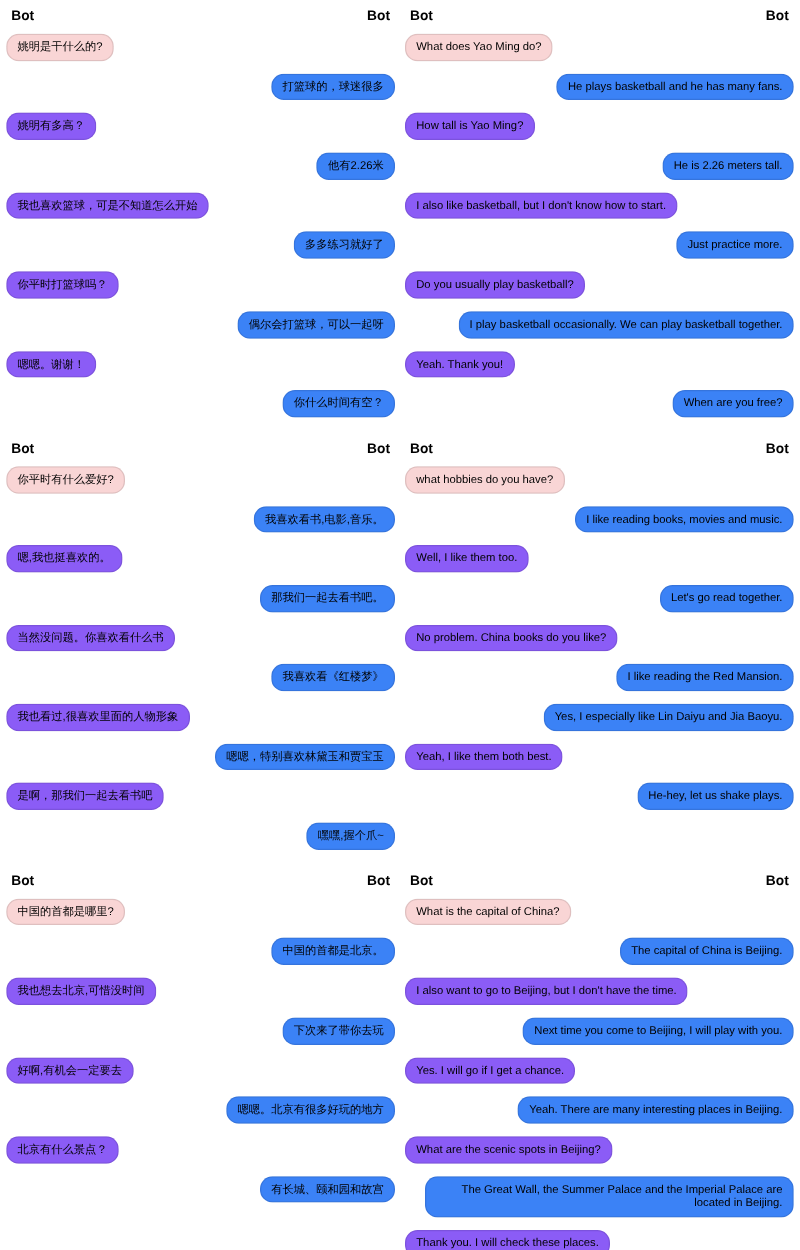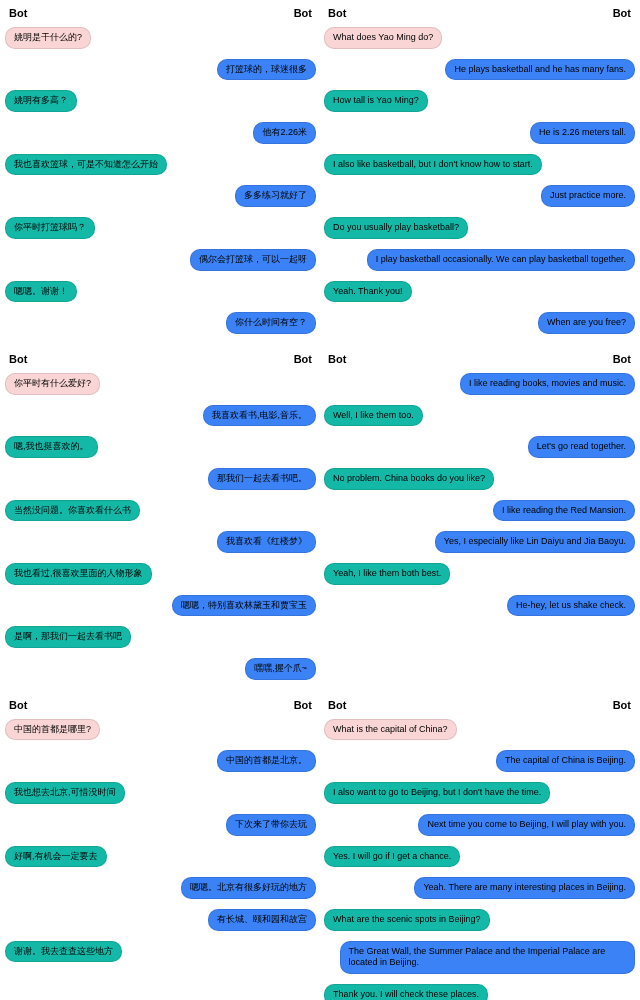--- a/index.html
+++ b/index.html
@@ -35,27 +35,28 @@
     margin-bottom: 3px;
   }
   .bubble {
     padding: 4px 8px;
     border-radius: 10px;
     font-size: 9px;
     line-height: 1.3;
     max-width: 95%;
     margin-bottom: 4px;
     border: 1px solid rgba(0,0,0,0.1);
+    text-align: right;
   }
   .bubble.pink {
     background: #f9d5d5;
     align-self: flex-start;
   }
   .bubble.yellow {
-    background: #14b8a6;
+    background: #8b5cf6;
     align-self: flex-start;
   }
   .bubble.blue {
     background: #3b82f6;
     align-self: flex-end;
   }
   .msg-row {
     display: flex;
     margin-bottom: 3px;
   }
@@ -179,20 +180,23 @@
         </div>
         <div class="msg-row right">
           <div class="bubble blue">嘿嘿,握个爪~</div>
         </div>
       </div>
       <div class="column">
         <div class="header">
           <span>Bot</span>
           <span>Bot</span>
         </div>
+        <div class="msg-row left">
+          <div class="bubble pink">what hobbies do you have?</div>
+        </div>
         <div class="msg-row right">
           <div class="bubble blue">I like reading books, movies and music.</div>
         </div>
         <div class="msg-row left">
           <div class="bubble yellow">Well, I like them too.</div>
         </div>
         <div class="msg-row right">
           <div class="bubble blue">Let's go read together.</div>
         </div>
         <div class="msg-row left">
@@ -201,21 +205,21 @@
         <div class="msg-row right">
           <div class="bubble blue">I like reading the Red Mansion.</div>
         </div>
         <div class="msg-row right">
           <div class="bubble blue">Yes, I especially like Lin Daiyu and Jia Baoyu.</div>
         </div>
         <div class="msg-row left">
           <div class="bubble yellow">Yeah, I like them both best.</div>
         </div>
         <div class="msg-row right">
-          <div class="bubble blue">He-hey, let us shake check.</div>
+          <div class="bubble blue">He-hey, let us shake plays.</div>
         </div>
       </div>
     </div>
     <div class="container section">
       <div class="column">
         <div class="header">
           <span>Bot</span>
           <span>Bot</span>
         </div>
         <div class="msg-row left">
@@ -229,25 +233,25 @@
         </div>
         <div class="msg-row right">
           <div class="bubble blue">下次来了带你去玩</div>
         </div>
         <div class="msg-row left">
           <div class="bubble yellow">好啊,有机会一定要去</div>
         </div>
         <div class="msg-row right">
           <div class="bubble blue">嗯嗯。北京有很多好玩的地方</div>
         </div>
+        <div class="msg-row left">
+          <div class="bubble yellow">北京有什么景点？</div>
+        </div>
         <div class="msg-row right">
           <div class="bubble blue">有长城、颐和园和故宫</div>
-        </div>
-        <div class="msg-row left">
-          <div class="bubble yellow">谢谢。我去查查这些地方</div>
         </div>
       </div>
       <div class="column">
         <div class="header">
           <span>Bot</span>
           <span>Bot</span>
         </div>
         <div class="msg-row left">
           <div class="bubble pink">What is the capital of China?</div>
         </div>

